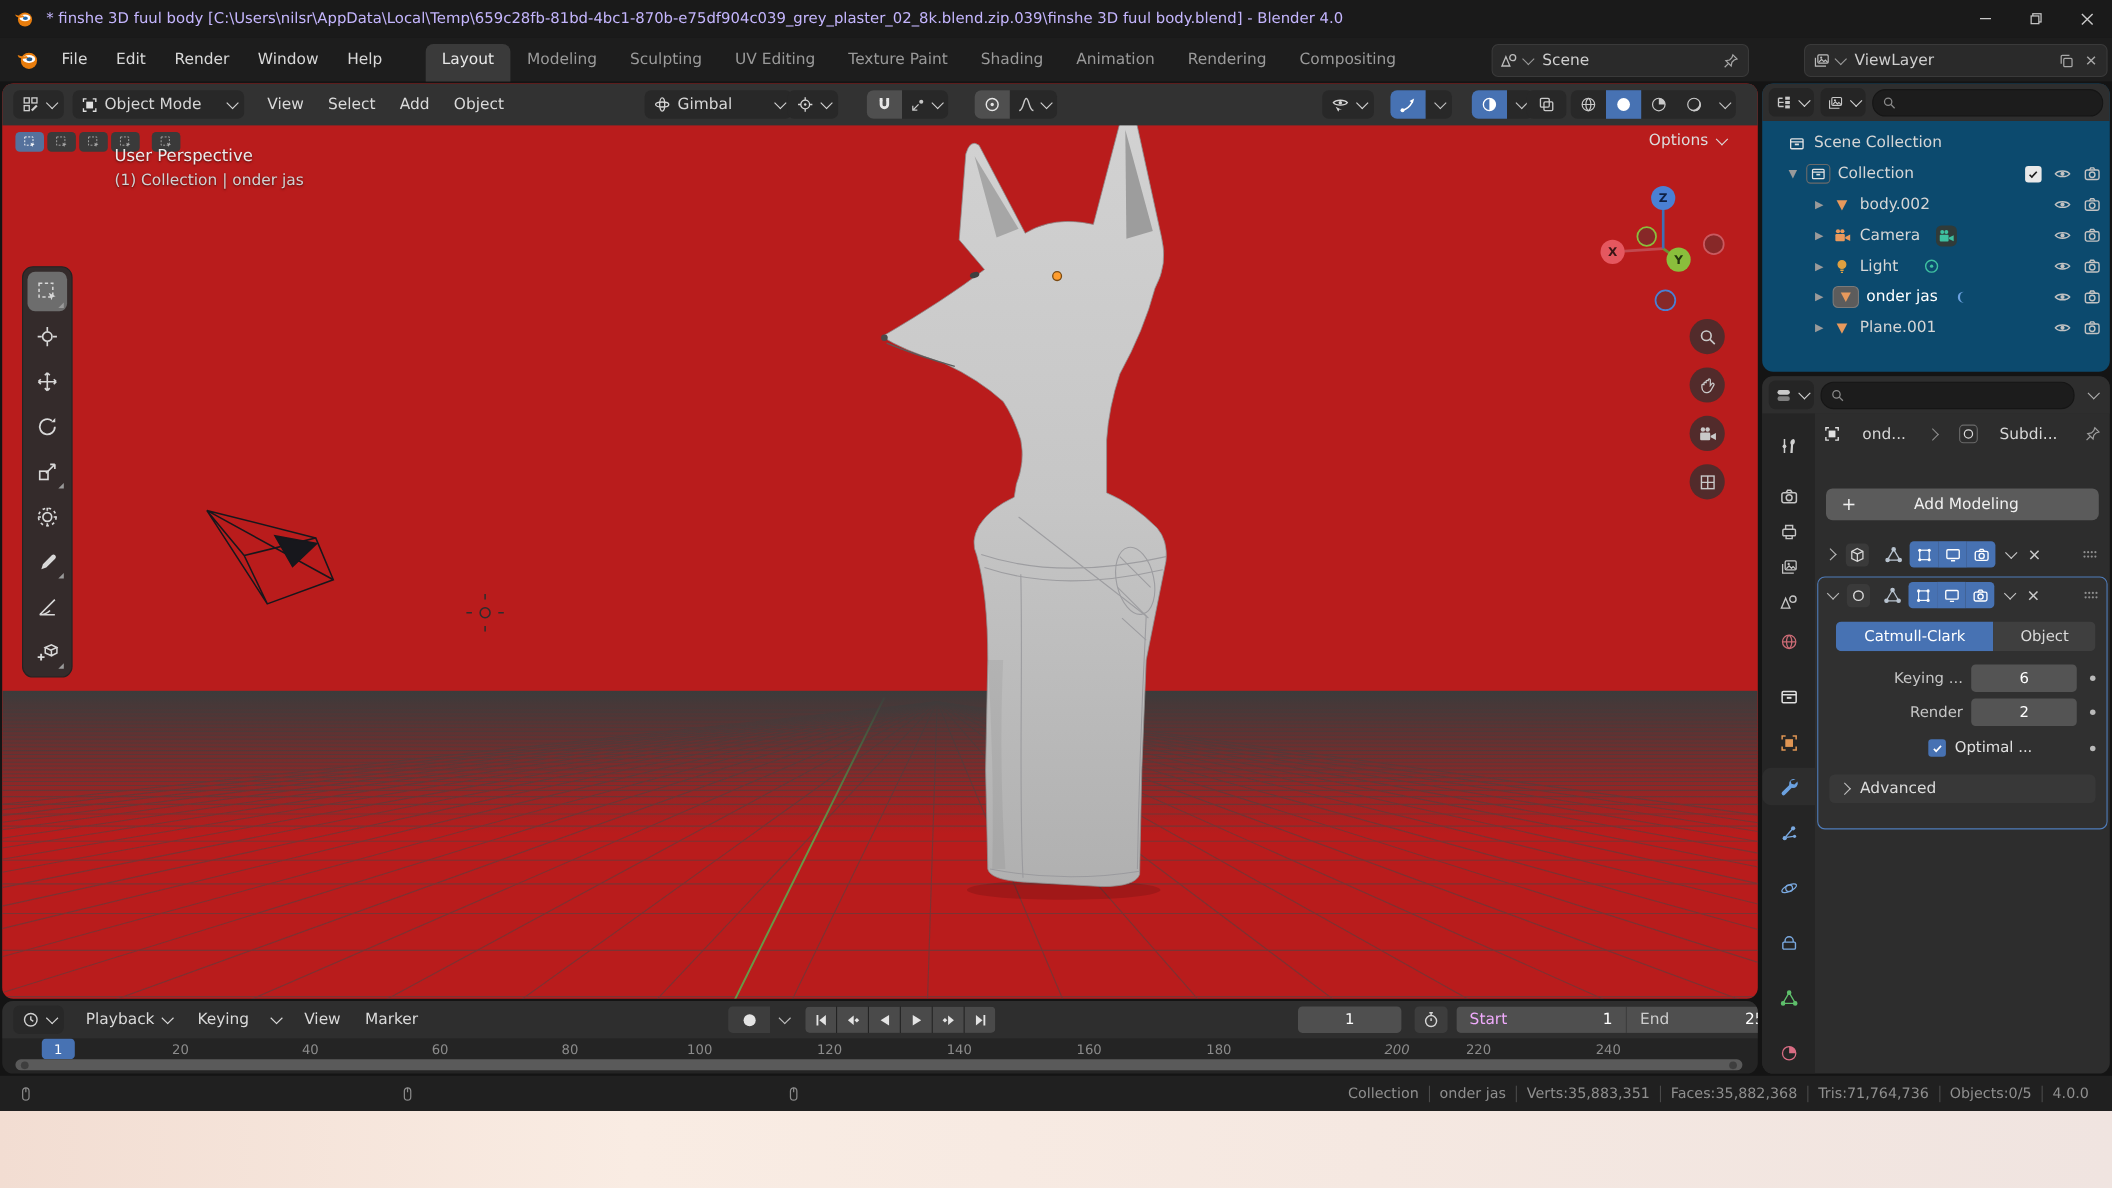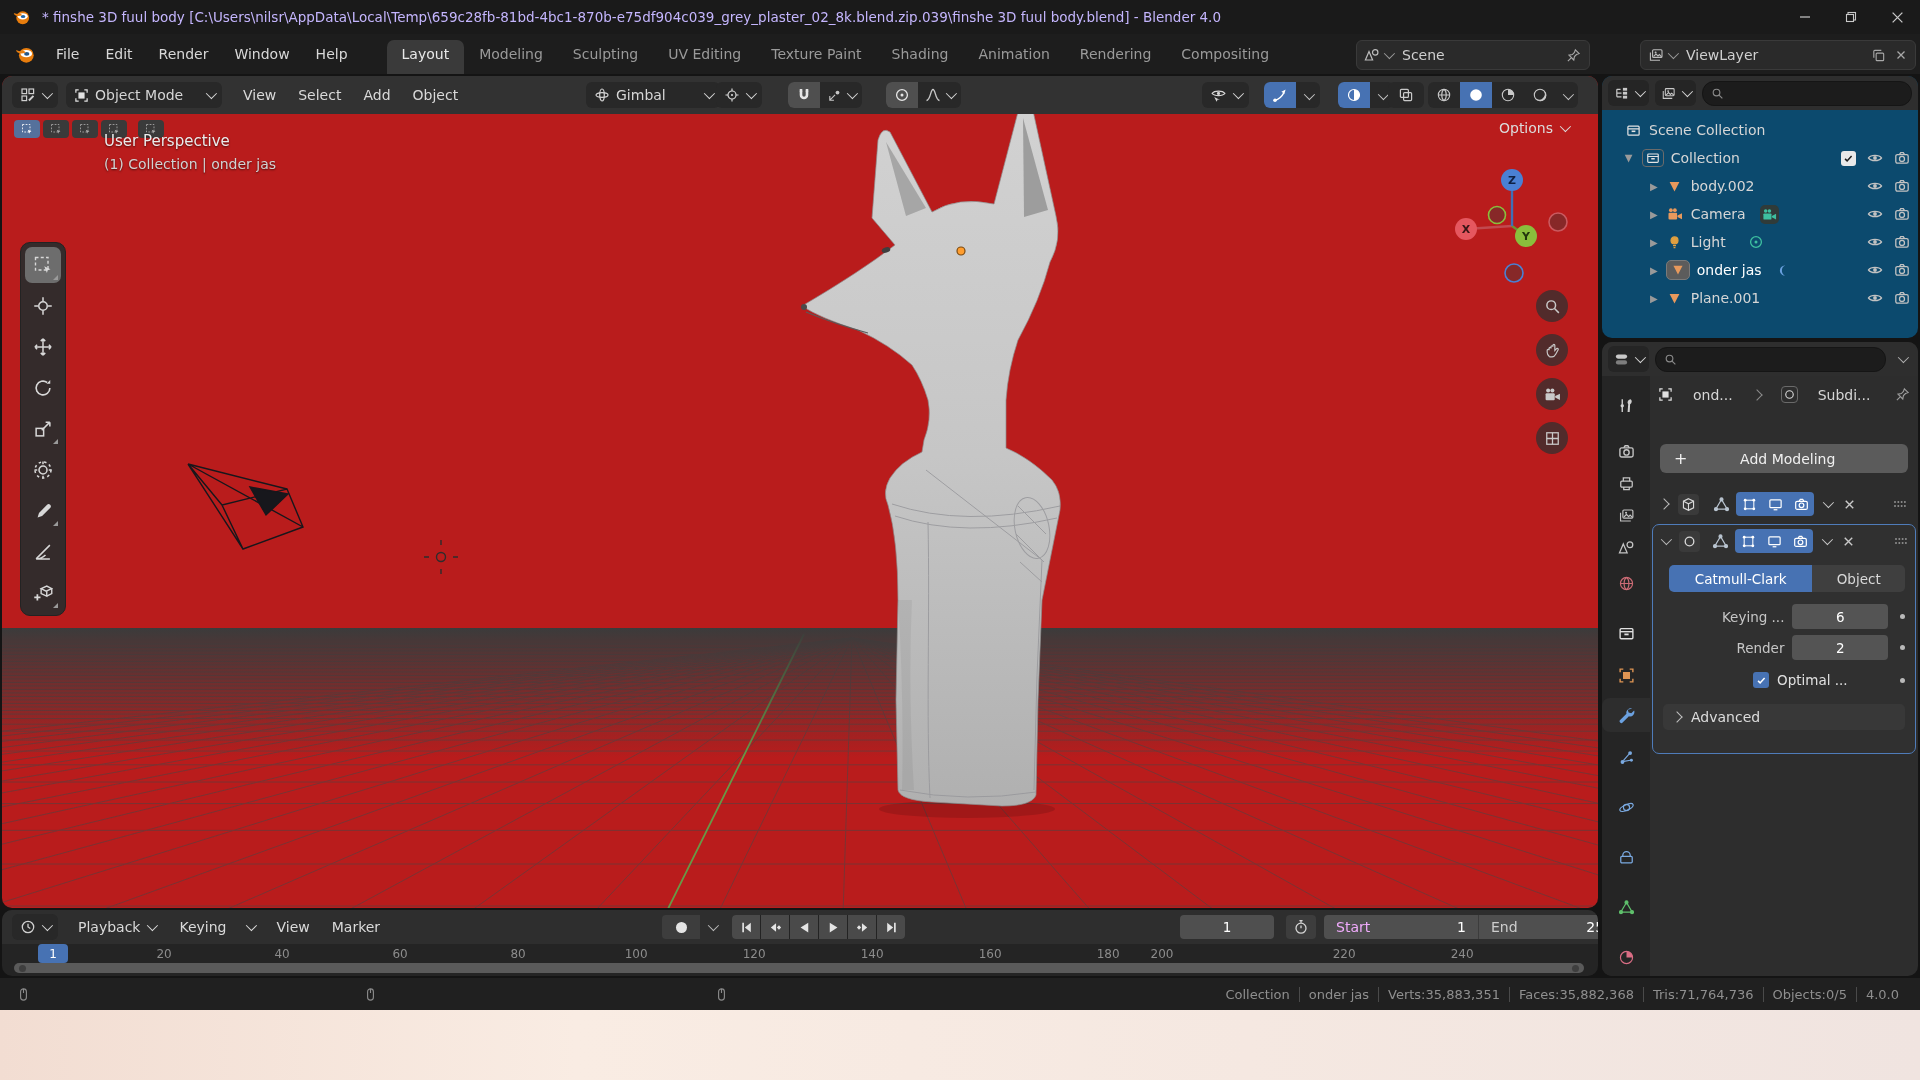--- a/index.html
+++ b/index.html
@@ -1332,21 +1332,21 @@
     <div style="position:absolute;left:36px;top:0;width:30px;height:19px;background:#4772b3;border-radius:4px;color:#fff;display:flex;align-items:center;justify-content:center;font-size:12px">1</div>
   <span class="rmark" style="left: 162.1px;">20</span>
       <span class="rmark" style="left: 280.1px;">40</span>
       <span class="rmark" style="left: 398.1px;">60</span>
       <span class="rmark" style="left: 516.1px;">80</span>
       <span class="rmark" style="left: 634.1px;">100</span>
       <span class="rmark" style="left: 752.1px;">120</span>
       <span class="rmark" style="left: 870.1px;">140</span>
       <span class="rmark" style="left: 988.1px;">160</span>
       <span class="rmark" style="left: 1106.1px;">180</span>
-      <span class="rmark" style="left: 1160px;">200</span>
+      <span class="rmark" style="left: 1268px; font-style: italic;">200</span>
       <span class="rmark" style="left: 1342.1px;">220</span>
       <span class="rmark" style="left: 1460.1px;">240</span>
     </div>
   <div style="position:absolute;left:12px;top:53px;width:1570px;height:10px;background:#5a5a5a;border-radius:5px">
     <span style="position:absolute;left:5px;top:1.5px;width:7px;height:7px;border-radius:4px;background:#3e3e3e"></span>
     <span style="position:absolute;right:5px;top:1.5px;width:7px;height:7px;border-radius:4px;background:#3e3e3e"></span>
   </div>
 </div>
 
 <div class="abs statusbar">

